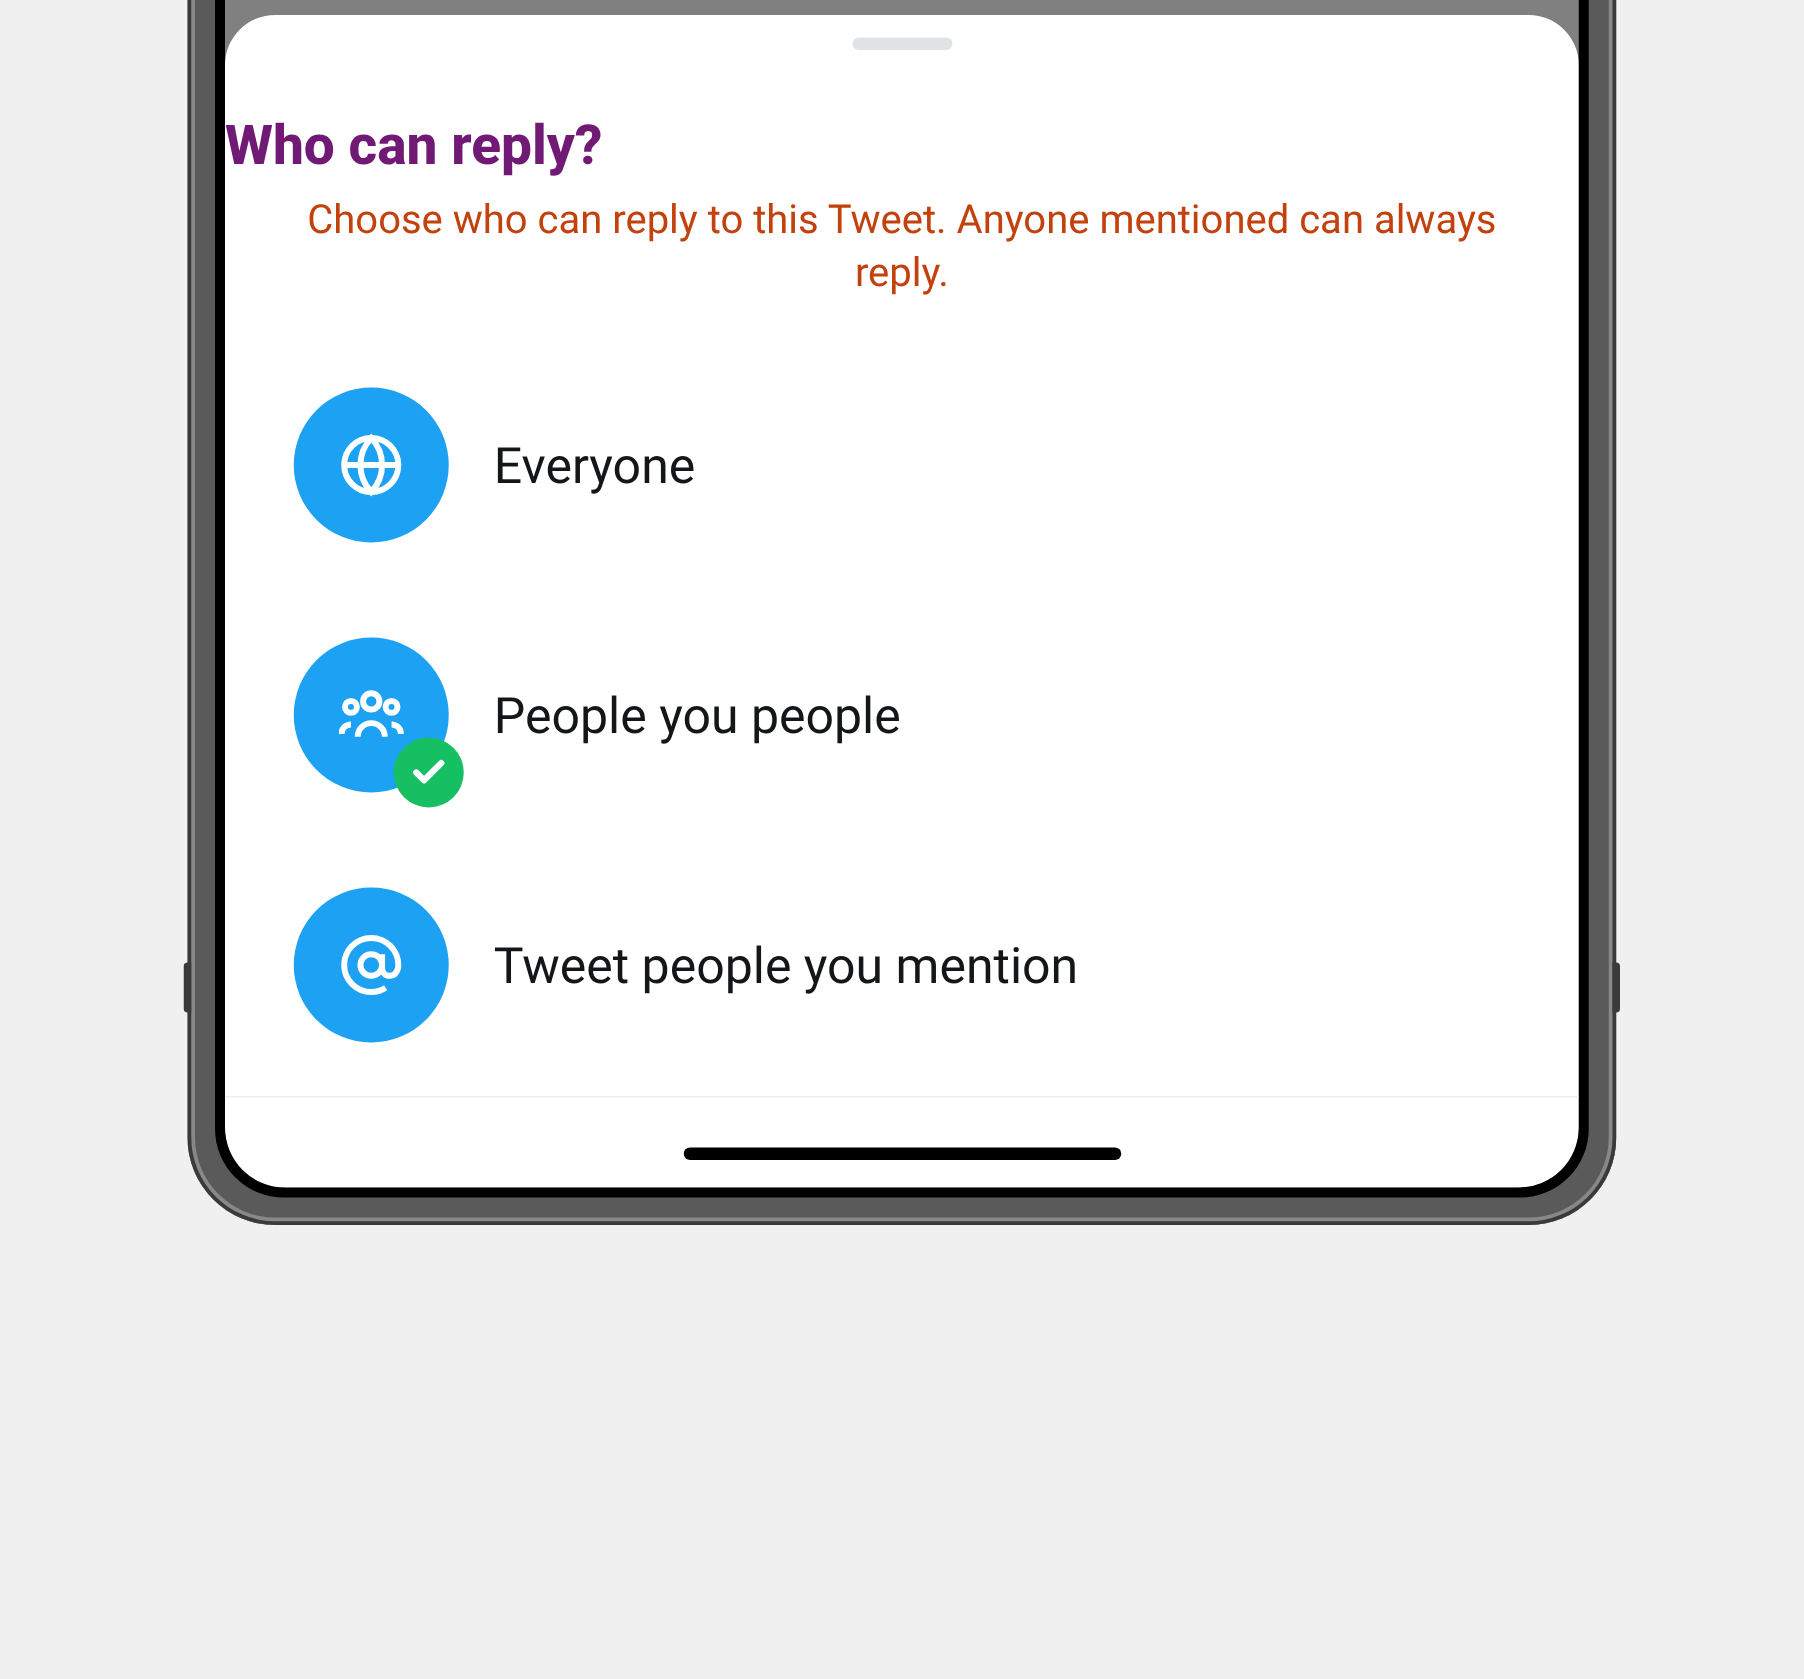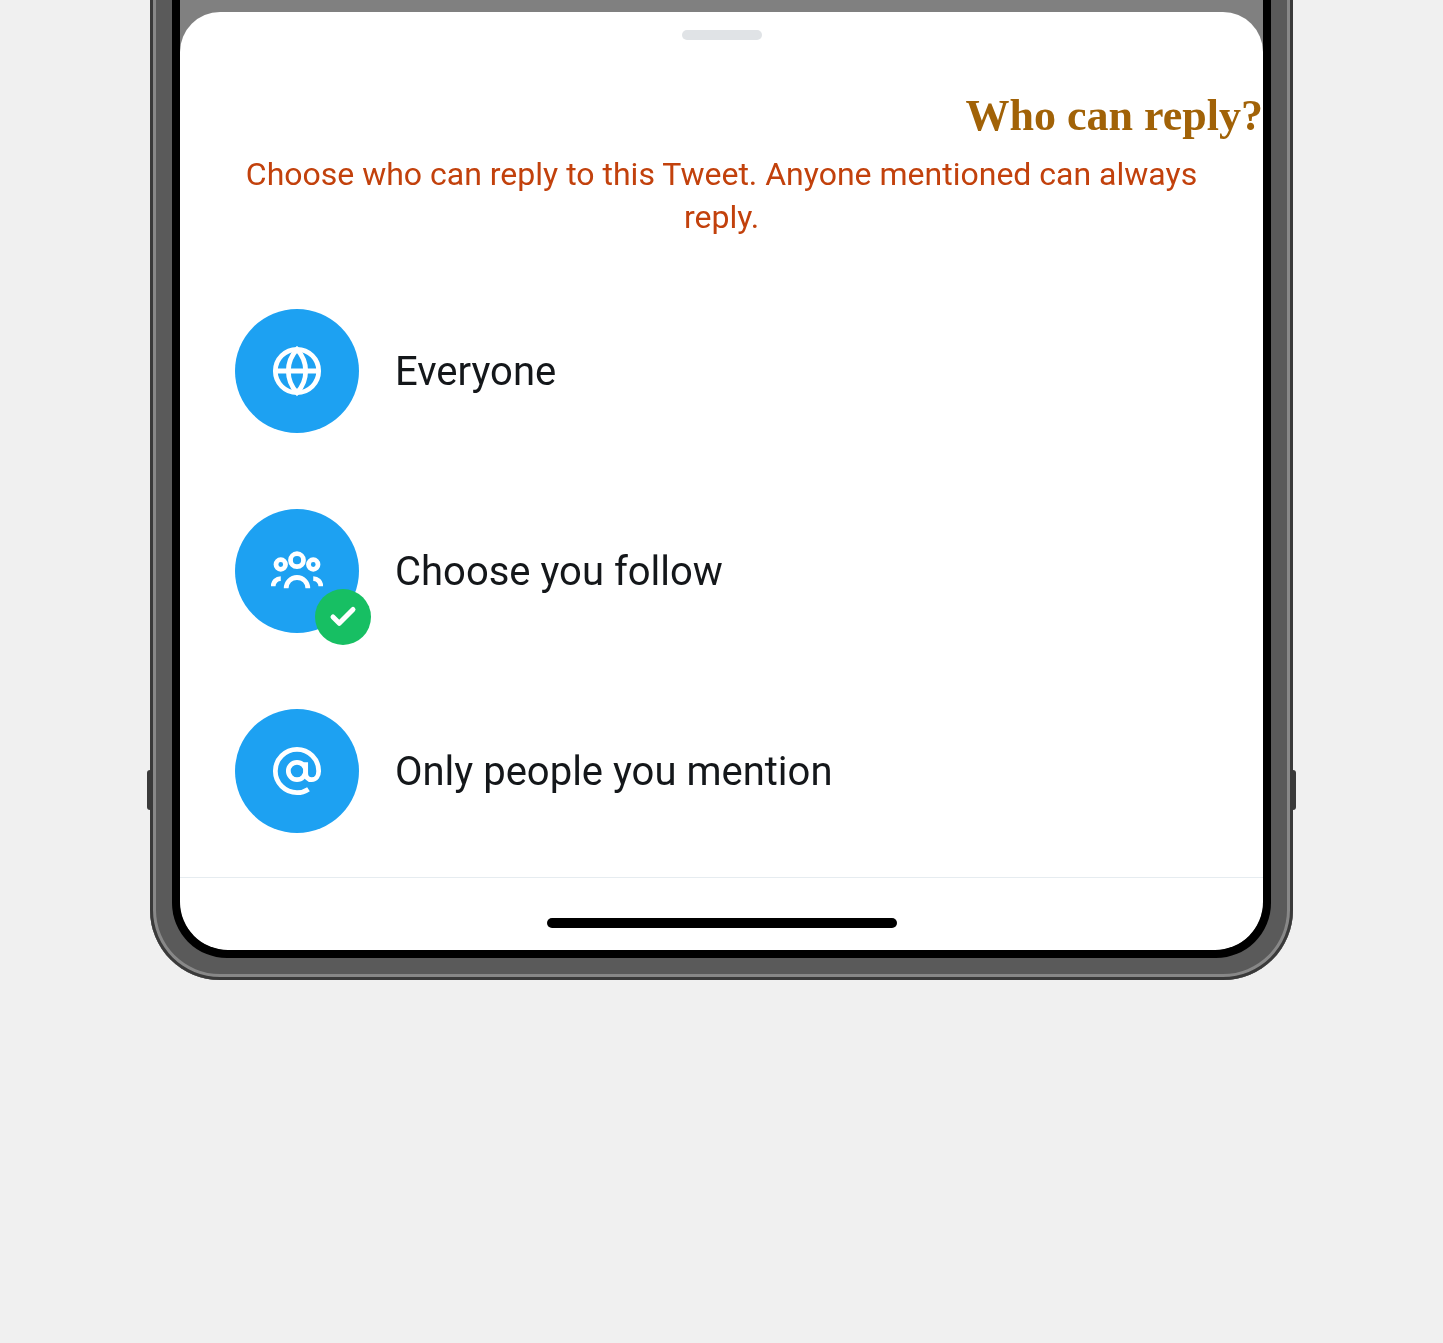--- a/index.html
+++ b/index.html
@@ -50,24 +50,23 @@
     .grabber {
       width: 80px;
       height: 10px;
       background: #e0e3e6;
       border-radius: 5px;
       margin: 0 auto 50px auto;
     }
     .sheet-title {
       font-size: 44px;
       font-weight: 800;
-      color: #a16207;
-      text-align: right;
+      color: #701a75;
+      text-align: left;
       margin-bottom: 12px;
-      font-family: Liberation Serif, serif;
     }
     .sheet-subtitle {
       font-size: 32px;
       font-weight: 400;
       color: #c2410c;
       text-align: center;
       line-height: 1.35;
       padding: 0 30px;
       margin-bottom: 70px;
     }
@@ -197,33 +196,33 @@
                   <circle cx="19.5" cy="9" r="2.2"></circle>
                   <path d="M23 19c0-2-1.6-3.5-3.5-3.5"></path>
                 </svg>
               </div>
               <div class="check-badge">
                 <svg viewBox="0 0 24 24">
                     <path d="M4 12l5 5L20 6" stroke-linecap="round" stroke-linejoin="round"></path>
                   </svg>
               </div>
             </div>
-            <span class="option-label">Choose you follow</span>
+            <span class="option-label">People you people</span>
           </div>
 
           <div class="option">
             <div class="option-icon-wrap">
               <div class="option-icon">
                 <svg viewBox="0 0 24 24">
                   <circle cx="12" cy="12" r="4"></circle>
                   <path d="M16 8v5c0 1.7 1 3 2.8 3 2 0 3.2-1.8 3.2-4 0-5.5-4.5-10-10-10S2 6.5 2 12s4.5 10 10 10c2 0 3.8-.6 5.3-1.6"></path>
                 </svg>
               </div>
             </div>
-            <span class="option-label">Only people you mention</span>
+            <span class="option-label">Tweet people you mention</span>
           </div>
 
         </div>
 
         <div class="thin-divider"></div>
         <div class="home-indicator"></div>
       </div>
 
     </div>
   </div>

